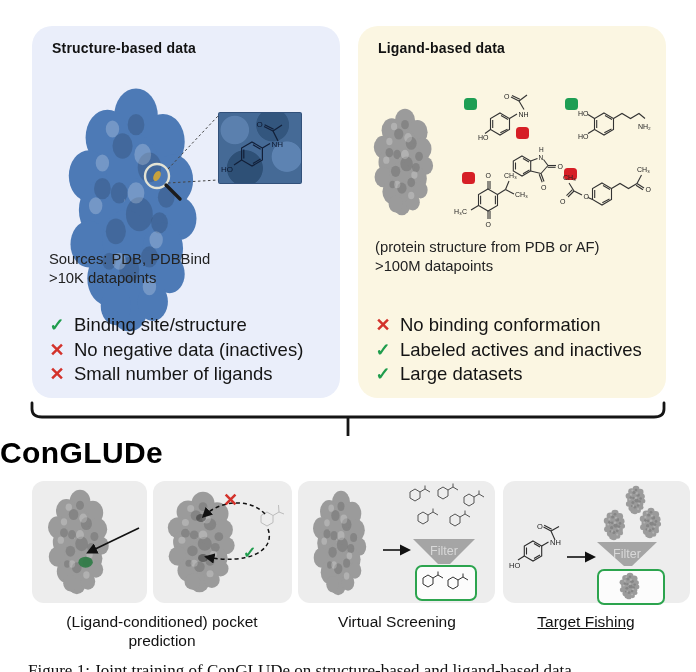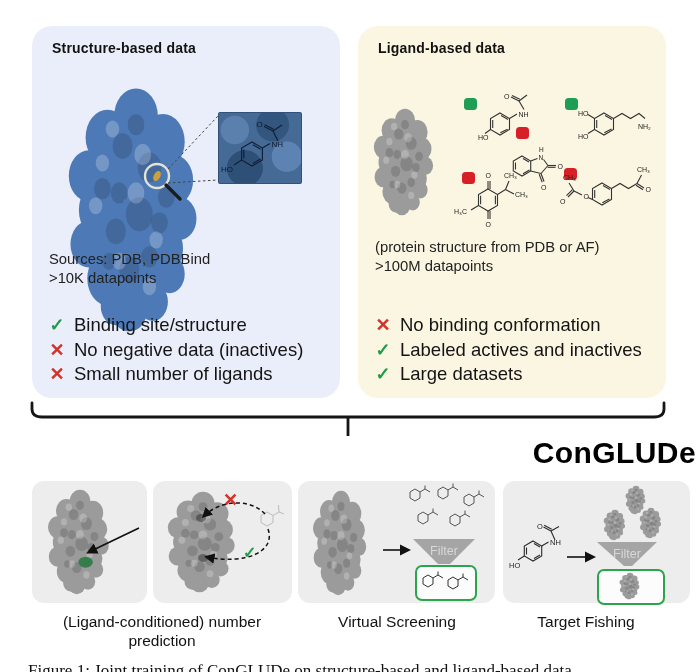--- a/index.html
+++ b/index.html
@@ -25,29 +25,29 @@
   .inset{position:absolute;left:186px;top:86px;width:84px;height:72px;border-radius:2px;
     background:
       radial-gradient(circle at 20% 25%, #5b80ae 0 16%, rgba(0,0,0,0) 17%),
       radial-gradient(circle at 65% 18%, #33567e 0 20%, rgba(0,0,0,0) 21%),
       radial-gradient(circle at 82% 62%, #5d83b2 0 18%, rgba(0,0,0,0) 19%),
       radial-gradient(circle at 32% 78%, #2e5076 0 22%, rgba(0,0,0,0) 23%),
       #456a96;
     box-shadow:0 0 0 1px #31507a inset;}
   .overlay{position:absolute;left:0;top:0;pointer-events:none;}
   .brace{position:absolute;left:28px;top:400px;}
-  .method-title{position:absolute;left:0;right:0;top:436px;text-align:right;
+  .method-title{position:absolute;left:0;right:0;top:436px;text-align:left;
     font-size:30px;font-weight:700;letter-spacing:.4px;color:#000;}
   .card{position:absolute;top:481px;height:122px;background:#ededed;border-radius:12px;}
   .card1{left:32px;width:115px;} .card2{left:153px;width:139px;}
   .card3{left:298px;width:197px;} .card4{left:503px;width:187px;}
   .task-label{position:absolute;top:612px;font-size:15.5px;line-height:19px;text-align:center;color:#121212;}
   .label-pocket{left:40px;width:244px;}
   .label-vs{left:300px;width:194px;}
-  .label-tf{left:496px;width:180px;}
+  .label-tf{left:496px;width:180px;text-decoration:underline;}
   .mark{position:absolute;font-weight:800;}
   .greenbox{position:absolute;border:2.2px solid #2ca44e;border-radius:7px;background:#fcfcfc;}
   .caption{position:absolute;left:28px;top:661px;width:660px;white-space:nowrap;
     font-family:"Liberation Serif",serif;font-size:17px;color:#111;}
 </style>
 </head>
 <body>
 
 <svg width="0" height="0" style="position:absolute" aria-hidden="true">
   <defs>
@@ -426,21 +426,21 @@
     </div>
     <div class="greenbox" style="left:94px;top:88px;width:64px;height:32px">
       <div class="protein" style="left:18px;top:1px;width:26px;height:28px;color:#9b9b9b">
         <svg viewBox="0 0 100 120" preserveAspectRatio="none">
             <use href="#protein-blob" fill="currentColor"></use>
           </svg>
       </div>
     </div>
   </div>
 
-  <div class="task-label label-pocket">(Ligand-conditioned) number prediction</div>
+  <div class="task-label label-pocket">(Ligand-conditioned) pocket prediction</div>
   <div class="task-label label-vs">Virtual Screening</div>
   <div class="task-label label-tf">Target Fishing</div>
 
   <div class="caption">
     <span>Figure 1:</span>
     <span>Joint training of ConGLUDe on structure-based and ligand-based data.</span>
   </div>
 
 </div>
 

